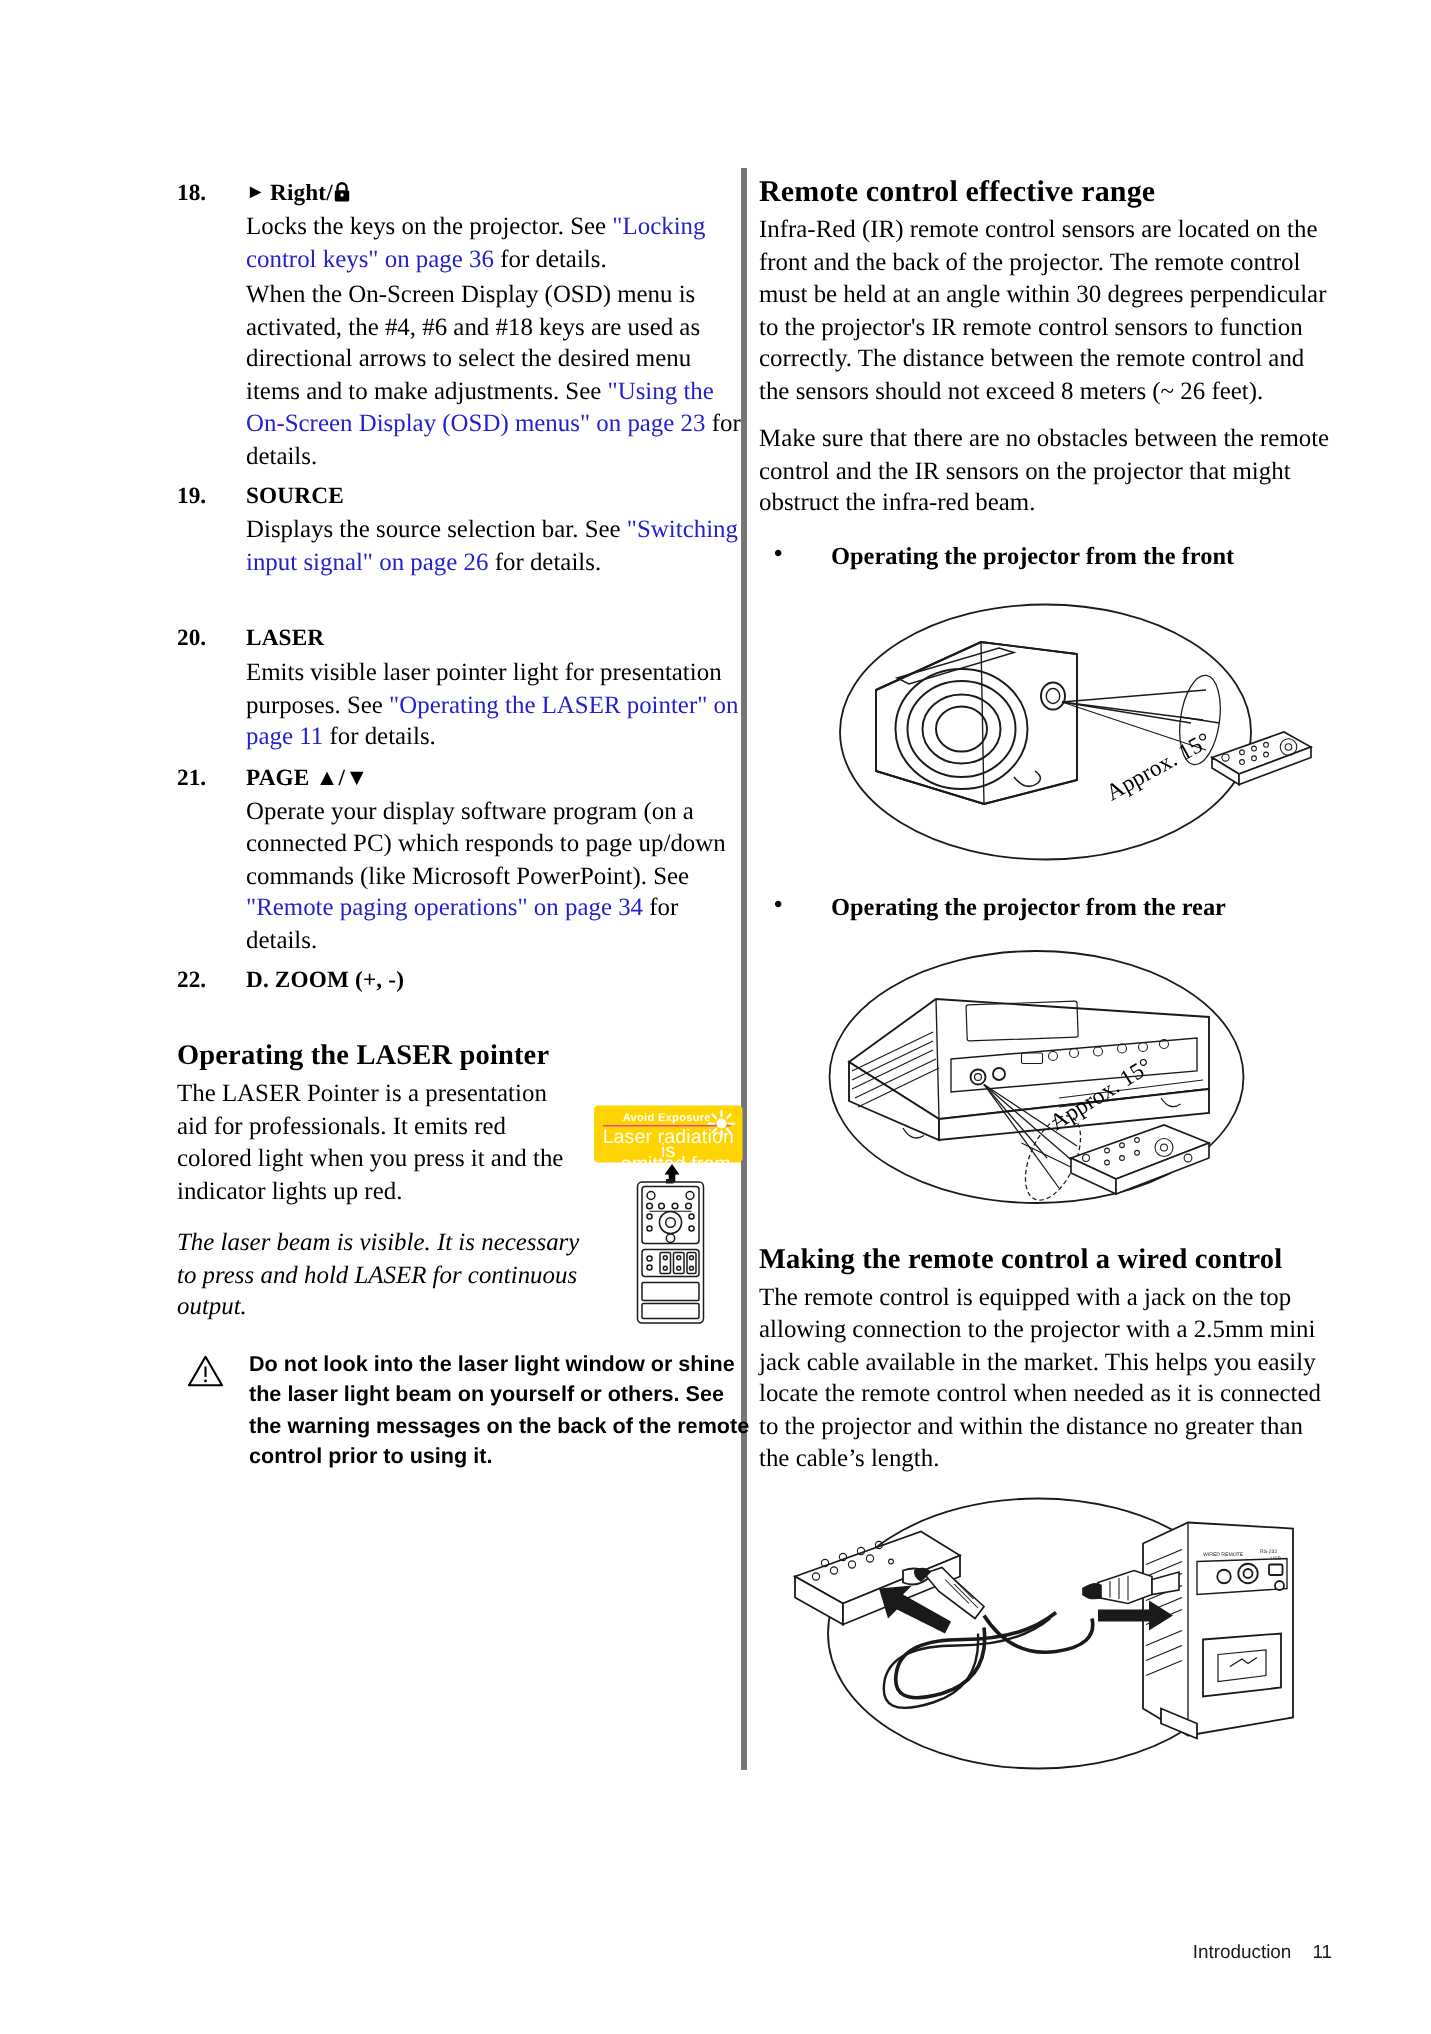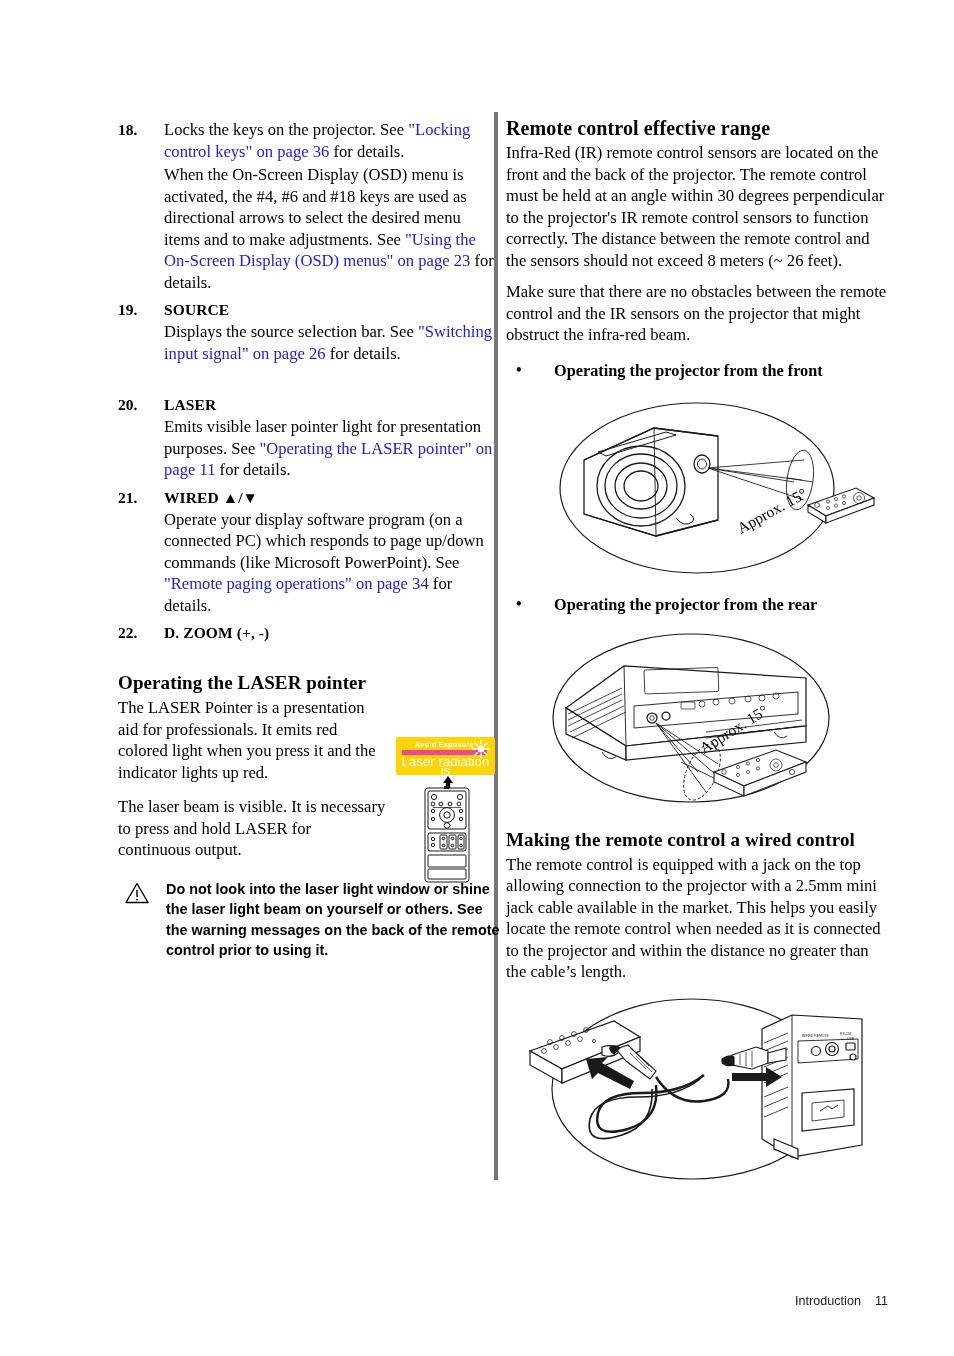--- a/index.html
+++ b/index.html
@@ -157,21 +157,21 @@
     border-radius: 3px;
   }
   .sticker .s1 {
     font-family: "Liberation Sans", sans-serif;
     font-weight: bold;
     font-size: 7.4px;
     color: #ffffff;
     text-align: center;
     padding-top: 3px;
     letter-spacing: .2px;
-    border-bottom: 5px solid #ec4899;
+    border-bottom: 1px solid #ec4899;
     margin: 0 8px 0 6px;
     padding-bottom: 1px;
   }
   .sticker .s2 {
     font-family: "Liberation Sans", sans-serif;
     font-size: 13px;
     color: #ffffff;
     text-align: center;
     line-height: 9px;
     padding-top: 2px;
@@ -218,52 +218,59 @@
 <body>
 
 <div class="page">
 
   <div class="divider"></div>
 
   <div class="col-left">
 
     <div class="num-item" style="margin-bottom:6px;">
       <span class="num">18.</span>
+      <div class="term">
+        <span class="tri-right">►</span><span>Right/</span><span class="lock-ico"><svg viewBox="0 0 12 14" width="12" height="14">
+              <path d="M3 6 V4.2 A3 3 0 0 1 9 4.2 V6" fill="none" stroke="#000" stroke-width="1.6"></path>
+              <rect x="1.2" y="5.8" width="9.6" height="7.6" rx="1" fill="#000"></rect>
+              <circle cx="6" cy="9" r="1.1" fill="#fff"></circle>
+            </svg></span>
+      </div>
       <div class="body"><span>Locks the keys on the projector. See </span><span class="lk">"Locking control keys" on page 36</span><span> for details.</span></div>
       <div class="body"><span>When the On-Screen Display (OSD) menu is activated, the #4, #6 and #18 keys are used as directional arrows to select the desired menu items and to make adjustments. See </span><span class="lk">"Using the On-Screen Display (OSD) menus" on page 23</span><span> for details.</span></div>
     </div>
 
     <div class="num-item" style="margin-bottom:6px;">
       <span class="num">19.</span>
       <div class="term">SOURCE</div>
       <div class="body"><span>Displays the source selection bar. See </span><span class="lk">"Switching input signal" on page 26</span><span> for details.</span></div>
     </div>
 
     <div class="num-item" style="margin-bottom:6px;margin-top:30px;">
       <span class="num">20.</span>
       <div class="term">LASER</div>
       <div class="body"><span>Emits visible laser pointer light for presentation purposes. See </span><span class="lk">"Operating the LASER pointer" on page 11</span><span> for details.</span></div>
     </div>
 
     <div class="num-item" style="margin-bottom:6px;">
       <span class="num">21.</span>
-      <div class="term ud-arrows">WIRED ▲/▼</div>
+      <div class="term ud-arrows">PAGE ▲/▼</div>
       <div class="body"><span>Operate your display software program (on a connected PC) which responds to page up/down commands (like Microsoft PowerPoint). See </span><span class="lk">"Remote paging operations" on page 34</span><span> for details.</span></div>
     </div>
 
     <div class="num-item" style="margin-bottom:6px;">
       <span class="num">22.</span>
       <div class="term">D. ZOOM (+, -)</div>
     </div>
 
     <h2 class="sub" style="margin-top:28px;">Operating the LASER pointer</h2>
 
     <p class="para narrow" style="margin-bottom:13px;">The LASER Pointer is a presentation aid for professionals. It emits red colored light when you press it and the indicator lights up red.</p>
 
-    <p class="para narrow" style="margin-bottom:0;">The laser beam is visible. It is necessary to press and hold LASER for continuous output.</p>
+    <p class="para narrow" style="margin-bottom:0;font-style:italic;">The laser beam is visible. It is necessary to press and hold LASER for continuous output.</p>
 
     <div class="warn-wrap">
       <span class="warn-ico">
         <svg viewBox="0 0 26 24" width="26" height="24">
           <path d="M13 2.5 L24 21.5 L2 21.5 Z" fill="none" stroke="#000" stroke-width="1.4" stroke-linejoin="round"></path>
           <line x1="13" y1="9" x2="13" y2="16" stroke="#000" stroke-width="1.4"></line>
           <circle cx="13" cy="18.6" r="0.95" fill="#000"></circle>
         </svg>
       </span>
       <div class="warn-text">Do not look into the laser light window or shine the laser light beam on yourself or others. See the warning messages on the back of the remote control prior to using it.</div>

